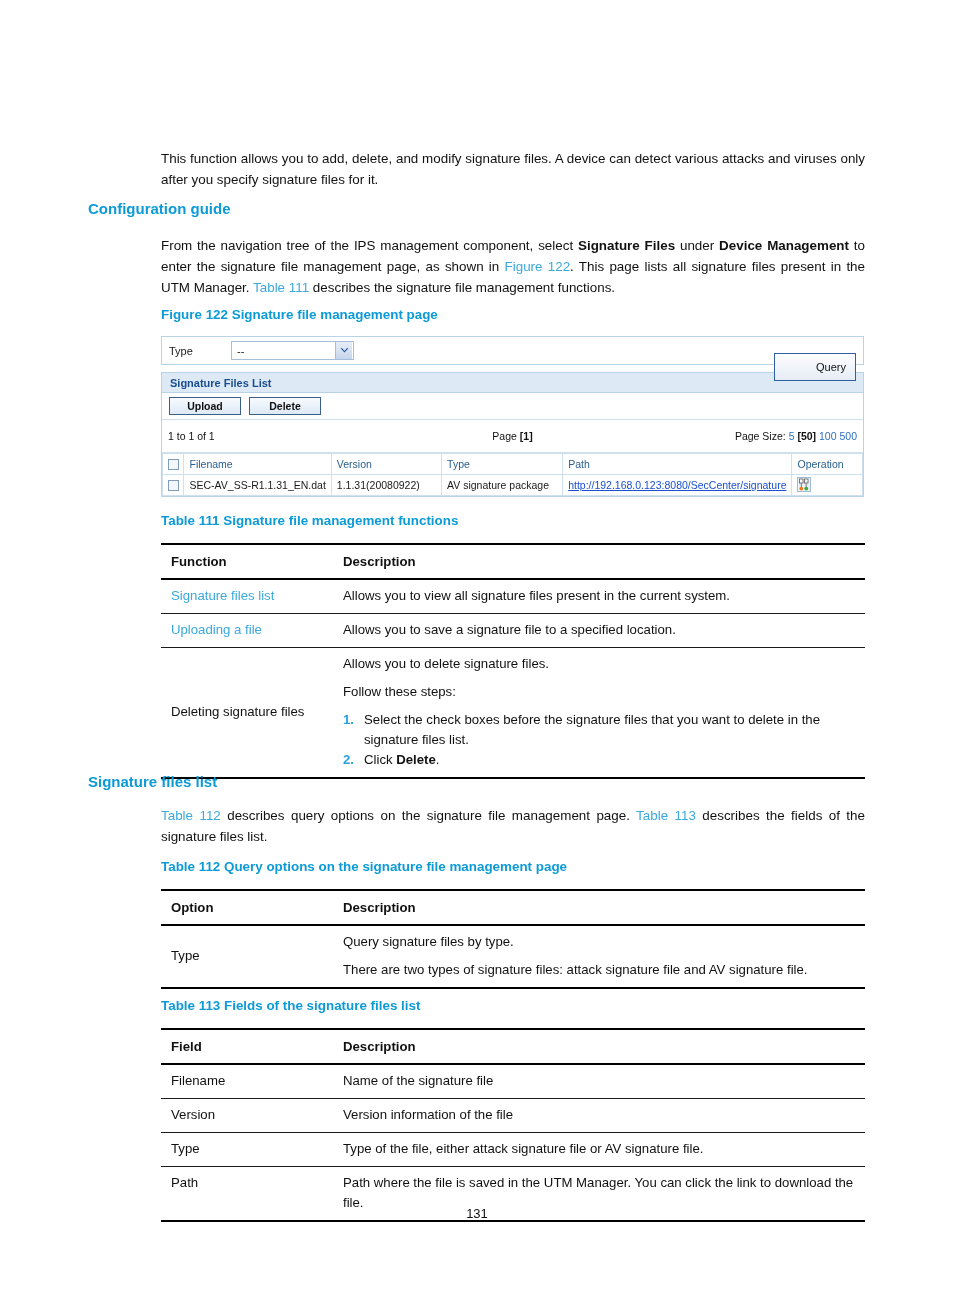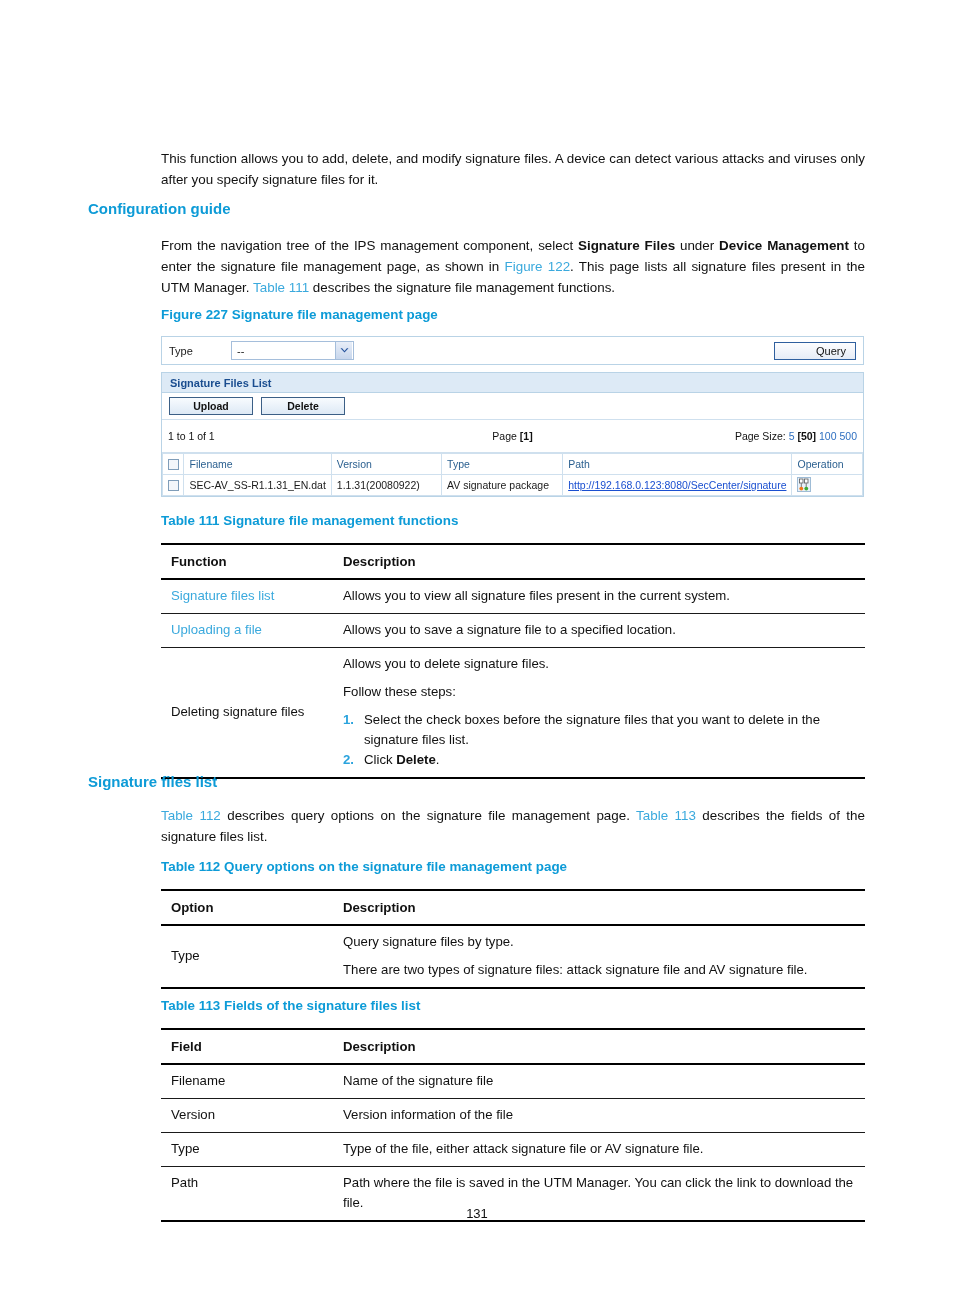--- a/index.html
+++ b/index.html
@@ -71,22 +71,22 @@
   }
   .sel .arrow-box {
     position:absolute; right:1px; top:0px;
     width:17px; height:17px;
     background:linear-gradient(#e8eef8,#c7d6ec);
     border-left:1px solid #a5bedb;
     display:flex; align-items:center; justify-content:center;
   }
   .sel .arrow-box svg { display:block; }
   .btn-query {
-    position:absolute; right:7px; top:5px;
-    width:82px; height:18px;
+    position:absolute; right:7px; top:16px;
+    width:82px; height:28px;
     border:1px solid #2f5f9e;
     background:linear-gradient(#fdfdfe,#e6ecf6);
     font-size:11px; color:#111;
     display:flex; align-items:center; justify-content:center;padding-left:32px;
   }
 
   .panel {
     margin-top:7px;
     border:1px solid #b9d3e6;
     background:#fff;
@@ -98,21 +98,21 @@
     display:flex; align-items:center;
     padding-left:8px;
     font-size:11px; font-weight:bold; color:#1a4d8f;
   }
   .panel-toolbar {
     height:26px; display:flex; align-items:center;
     padding-left:7px; gap:8px;
     background:#fff;
   }
   .btn {
-    width:84px; height:18px;
+    width:72px; height:18px;
     border:1px solid #3b5f86;
     background:linear-gradient(#f8fbfe,#dde9f5);
     font-size:10.5px; font-weight:bold; color:#111;
     display:flex; align-items:center; justify-content:center;
   }
   .pager {
     height:17px;
     border-top:1px solid #cfe0ee;
     border-bottom:1px solid #cfe0ee;
     display:flex; align-items:center;
@@ -185,21 +185,21 @@
 
 <div class="page">
 
 
   <div class="body-par" style="top:148px;">This function allows you to add, delete, and modify signature files. A device can detect various attacks and viruses only after you specify signature files for it.</div>
 
   <div class="h2">Configuration guide</div>
 
   <div class="body-par" style="top:235px;"><span>From the navigation tree of the IPS management component, select </span><span class="b">Signature Files</span><span> under </span><span class="b">Device Management</span><span> to enter the signature file management page, as shown in </span><span class="lnk">Figure 122</span><span>. This page lists all signature files present in the UTM Manager. </span><span class="lnk">Table 111</span><span> describes the signature file management functions.</span></div>
 
-  <div class="cap" style="top:307px;">Figure 227 Signature file management page</div>
+  <div class="cap" style="top:307px;">Figure 122 Signature file management page</div>
 
   <div class="shot">
 
     <div class="shot-bar">
       <span class="shot-label">Type</span>
       <div class="sel">
         <span>--</span>
         <span class="arrow-box">
           <svg width="9" height="7" viewBox="0 0 9 7">
               <path d="M0.5 1.3 L4.5 5.6 L8.5 1.3 L6.9 1.3 L4.5 3.9 L2.1 1.3 Z" fill="#23529c"></path>

